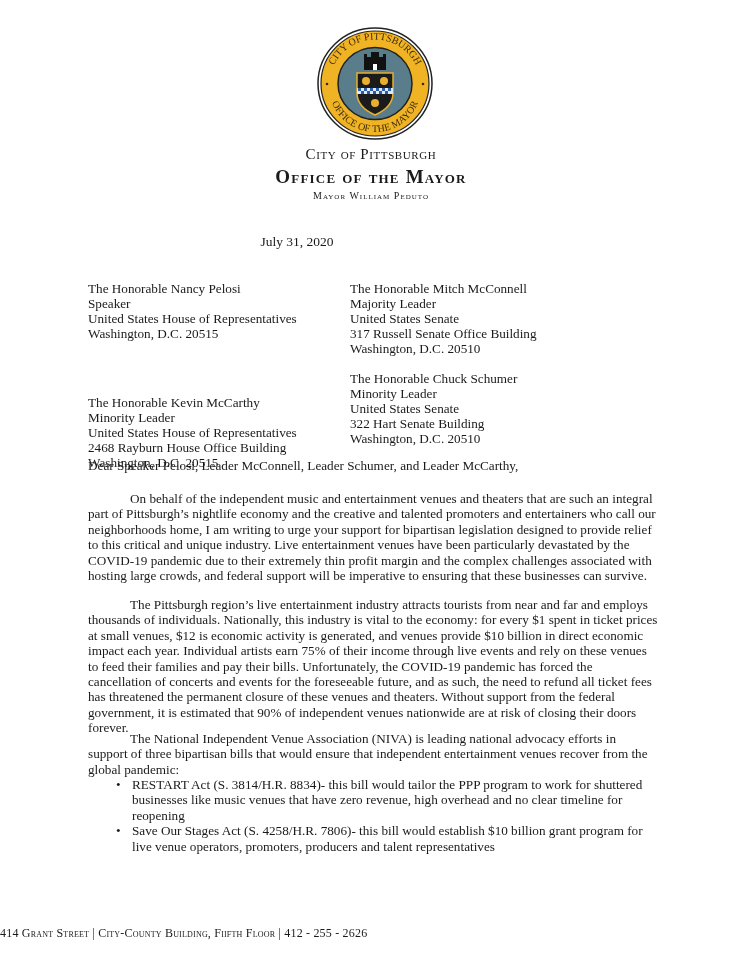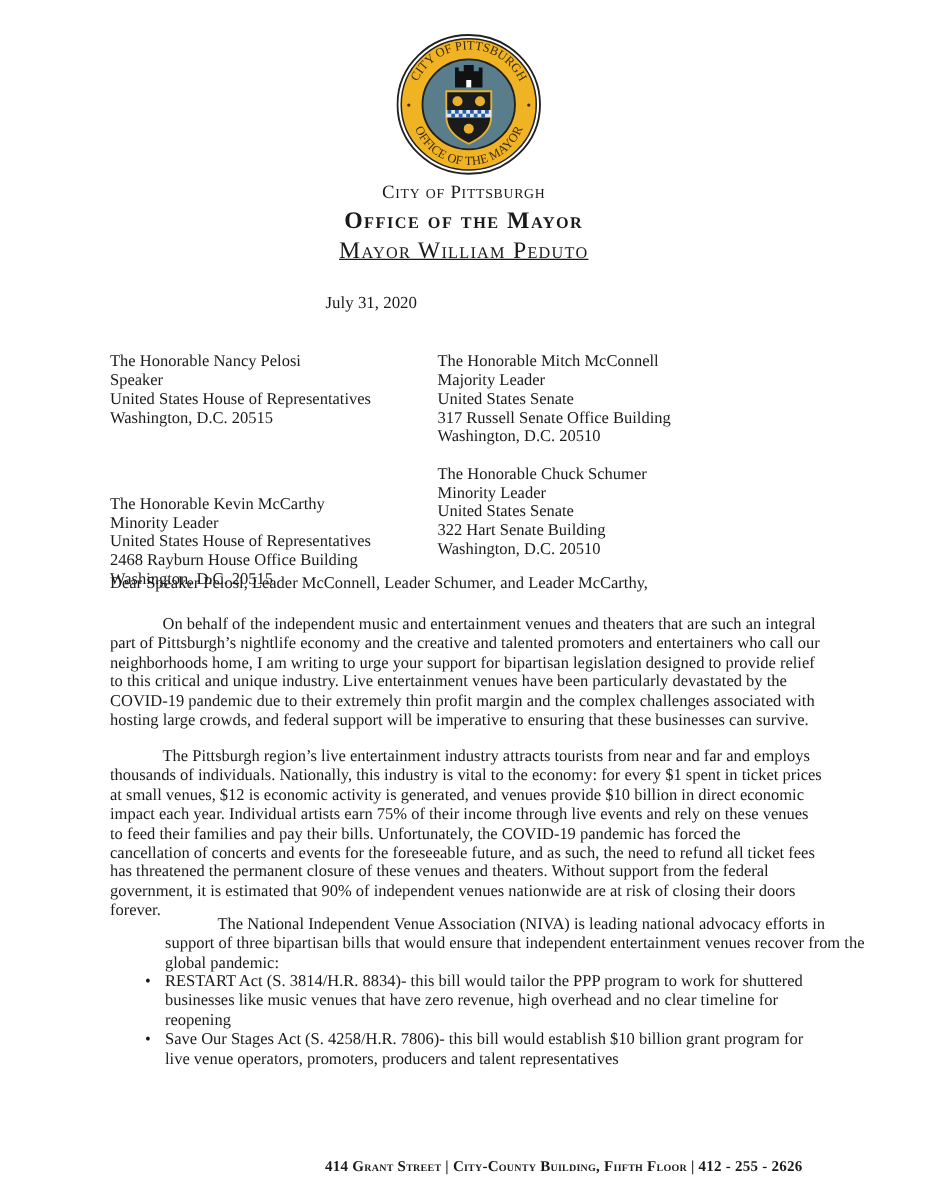--- a/index.html
+++ b/index.html
@@ -4,37 +4,37 @@
   <style>
     * { margin: 0; padding: 0; box-sizing: border-box; }
     html, body { width: 742px; height: 960px; background: #ffffff; overflow: hidden; }
     body { position: relative; font-family: "Liberation Serif", "DejaVu Serif", serif; color: #1a1a1a; }
 
     .seal { position: absolute; left: 317px; top: 27px; width: 116px; height: 113px; }
 
     .letterhead { position: absolute; left: 0; width: 742px; text-align: center; }
     .lh-city { top: 146px; font-size: 15px; letter-spacing: 0.6px; font-variant: small-caps; }
     .lh-office { top: 166px; font-size: 19px; font-weight: bold; letter-spacing: 1.2px; font-variant: small-caps; }
-    .lh-mayor { top: 190px; font-size: 19px; letter-spacing: 1px; font-variant: small-caps; text-decoration: underline; }
+    .lh-mayor { top: 190px; font-size: 10px; letter-spacing: 1px; font-variant: small-caps; }
 
     .date { position: absolute; top: 234px; left: 0; width: 594px; text-align: center; font-size: 13.5px; }
 
     .addr { position: absolute; font-size: 13.2px; line-height: 15px; }
     .addr div { white-space: nowrap; }
 
     .salutation { position: absolute; left: 88px; top: 458px; font-size: 13.2px; white-space: nowrap; }
 
     .para { position: absolute; left: 88px; width: 570px; font-size: 13.2px; line-height: 15.4px; text-align: left; }
     .para .indent { display: inline-block; width: 42px; }
 
     .bullets { position: absolute; left: 88px; top: 777px; width: 570px; font-size: 13.2px; line-height: 15.4px; }
     .bullet { position: relative; padding-left: 44px; margin-bottom: 0; }
     .bullet-dot { position: absolute; left: 28px; top: 0; }
 
-    .footer { position: absolute; top: 926px; left: 0; width: 642px; text-align: right; font-size: 12px; letter-spacing: 0.2px; font-variant: small-caps; white-space: nowrap; font-weight: bold; }
+    .footer { position: absolute; top: 926px; left: 0; width: 642px; text-align: left; font-size: 12px; letter-spacing: 0.2px; font-variant: small-caps; white-space: nowrap; }
   </style>
 </head>
 <body>
 
 <svg class="seal" viewBox="0 0 116 113">
   <ellipse cx="58" cy="56.5" rx="57" ry="55.5" fill="#ffffff" stroke="#222" stroke-width="1.5"></ellipse>
   <ellipse cx="58" cy="56.5" rx="54" ry="52.5" fill="#f0b323" stroke="#222" stroke-width="1.2"></ellipse>
   <ellipse cx="58" cy="56.5" rx="37" ry="36" fill="#5a7d8c" stroke="#222" stroke-width="1.5"></ellipse>
   <defs>
     <path id="arcTop" d="M 13 56.5 A 45 44 0 0 1 103 56.5"></path>
@@ -102,21 +102,21 @@
   <div>Minority Leader</div>
   <div>United States Senate</div>
   <div>322 Hart Senate Building</div>
   <div>Washington, D.C. 20510</div>
 </div>
 
 <div class="salutation">Dear Speaker Pelosi,  Leader McConnell, Leader Schumer, and Leader McCarthy,</div>
 
 <div class="para" style="top:491px;"><span class="indent"></span><span>On behalf of the independent music and entertainment venues and theaters that are such an integral part of Pittsburgh’s nightlife economy and the creative and talented promoters and entertainers who call our neighborhoods home, I am writing to urge your support for bipartisan legislation designed to provide relief to this critical and unique industry. Live entertainment venues have been particularly devastated by the COVID-19 pandemic due to their extremely thin profit margin and the complex challenges associated with hosting large crowds, and federal support will be imperative to ensuring that these businesses can survive.</span></div>
 <div class="para" style="top:597px;"><span class="indent"></span><span>The Pittsburgh region’s live entertainment industry attracts tourists from near and far and employs thousands of individuals. Nationally, this industry is vital to the economy: for every $1 spent in ticket prices at small venues, $12 is economic activity is generated, and venues provide $10 billion in direct economic impact each year. Individual artists earn 75% of their income through live events and rely on these venues to feed their families and pay their bills. Unfortunately, the COVID-19 pandemic has forced the cancellation of concerts and events for the foreseeable future, and as such, the need to refund all ticket fees has threatened the permanent closure of these venues and theaters. Without support from the federal government, it is estimated that 90% of independent venues nationwide are at risk of closing their doors forever.</span></div>
-<div class="para" style="top:731px;margin-left:44px;"><span class="indent"></span><span>The National Independent Venue Association (NIVA) is leading national advocacy efforts in support of three bipartisan bills that would ensure that independent entertainment venues recover from the global pandemic:</span></div>
+<div class="para" style="top:731px;"><span class="indent"></span><span>The National Independent Venue Association (NIVA) is leading national advocacy efforts in support of three bipartisan bills that would ensure that independent entertainment venues recover from the global pandemic:</span></div>
 
 <div class="bullets">
   <div class="bullet">
     <span class="bullet-dot">•</span>
     <span>RESTART Act (S. 3814/H.R. 8834)- this bill would tailor the PPP program to work for shuttered businesses like music venues that have zero revenue, high overhead and no clear timeline for reopening</span>
   </div>
   <div class="bullet">
     <span class="bullet-dot">•</span>
     <span>Save Our Stages Act (S. 4258/H.R. 7806)- this bill would establish $10 billion grant program for live venue operators, promoters, producers and talent representatives</span>
   </div>

